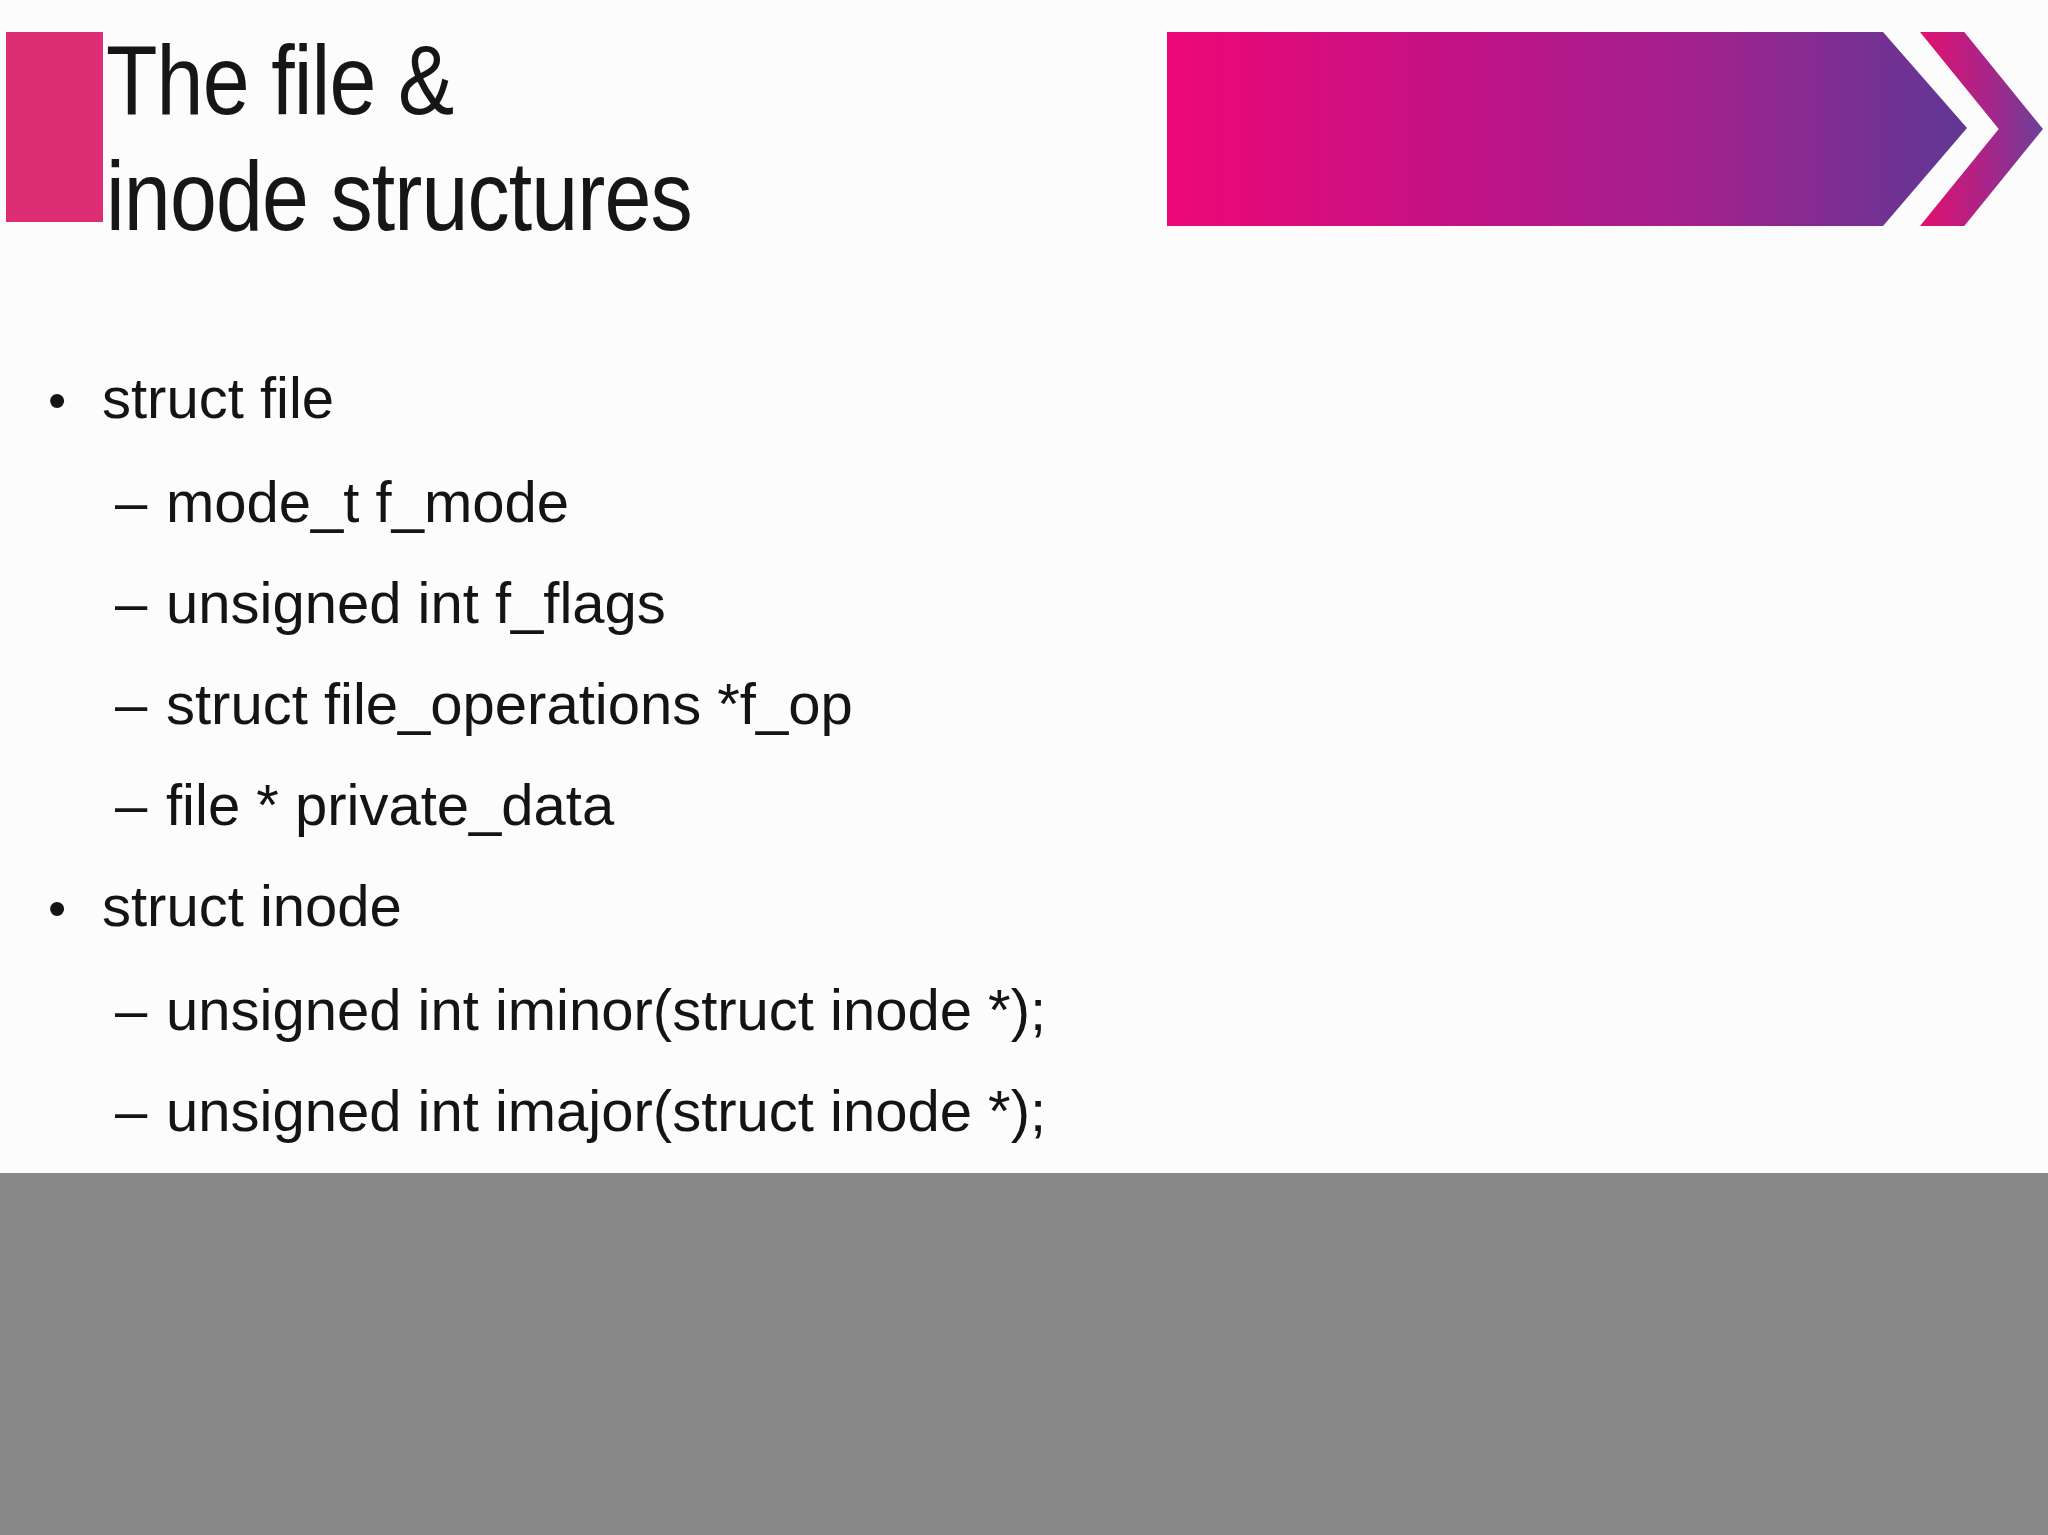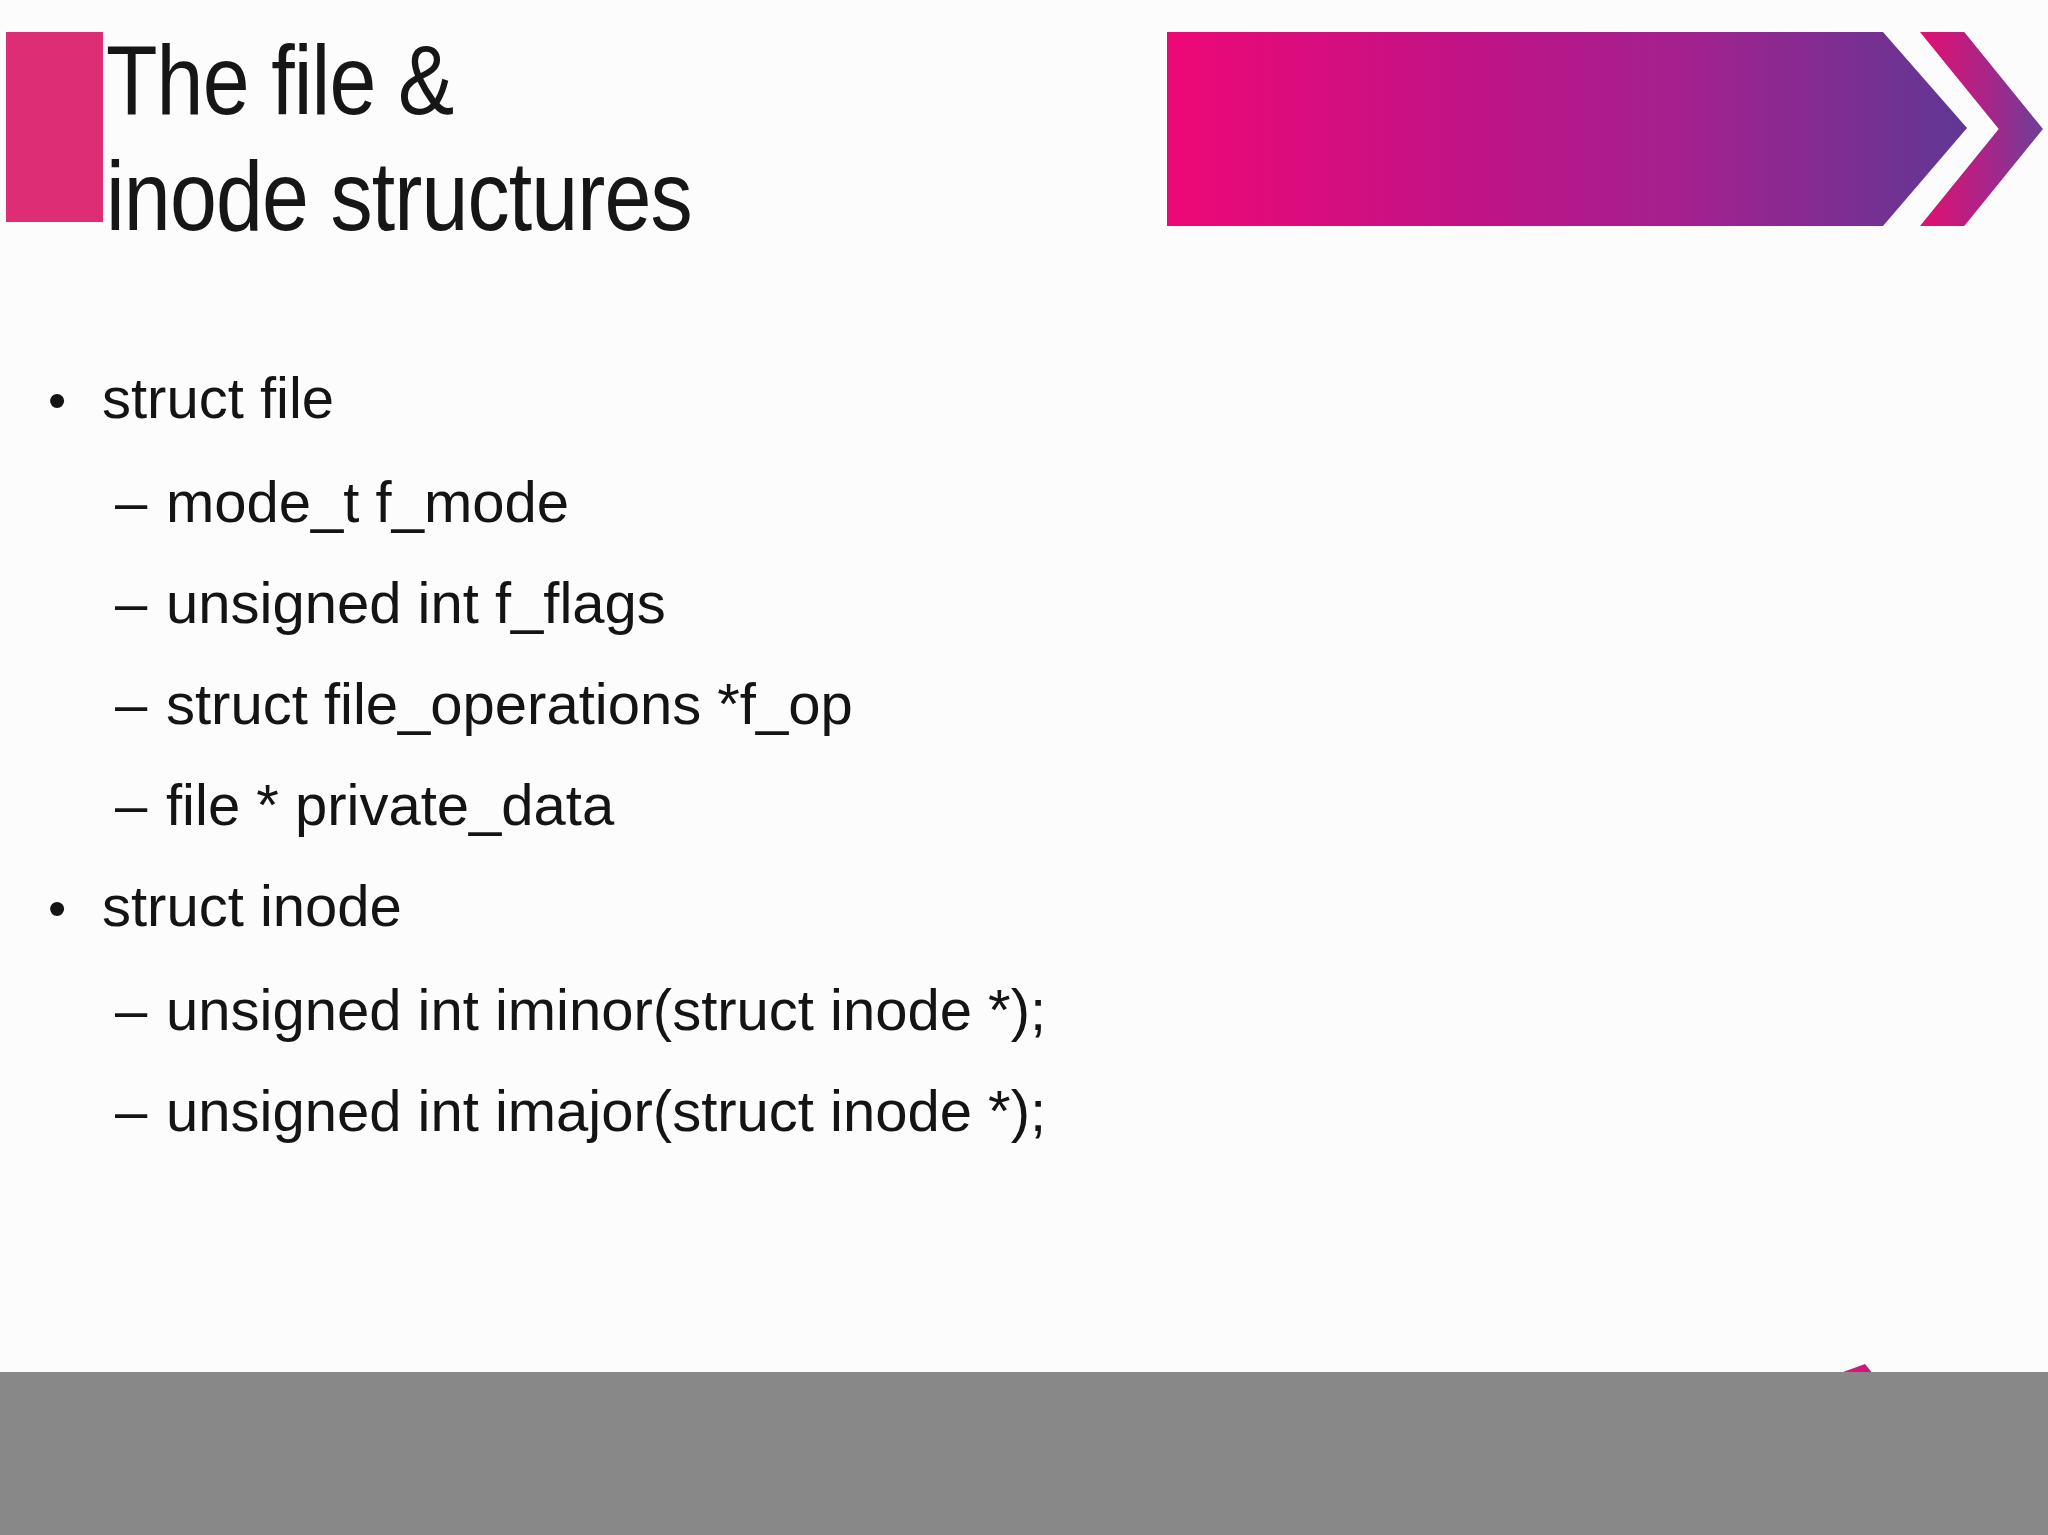--- a/index.html
+++ b/index.html
@@ -1,18 +1,18 @@
 <!DOCTYPE html>
 <html><head>
 <meta charset="utf-8">
 <style>
   html,body{margin:0;padding:0;background:#888;}
   .slide{
     position:relative;
-    width:2048px;height:1372px;
+    width:2048px;height:1173px;
     background:#fdfcfd;
     overflow:hidden;
     font-family:"Liberation Sans", sans-serif;
     color:#141414;
   }
   
   .title-square{
     position:absolute;left:6px;top:32px;width:97px;height:190px;
     background:#dd2d74;
   }

